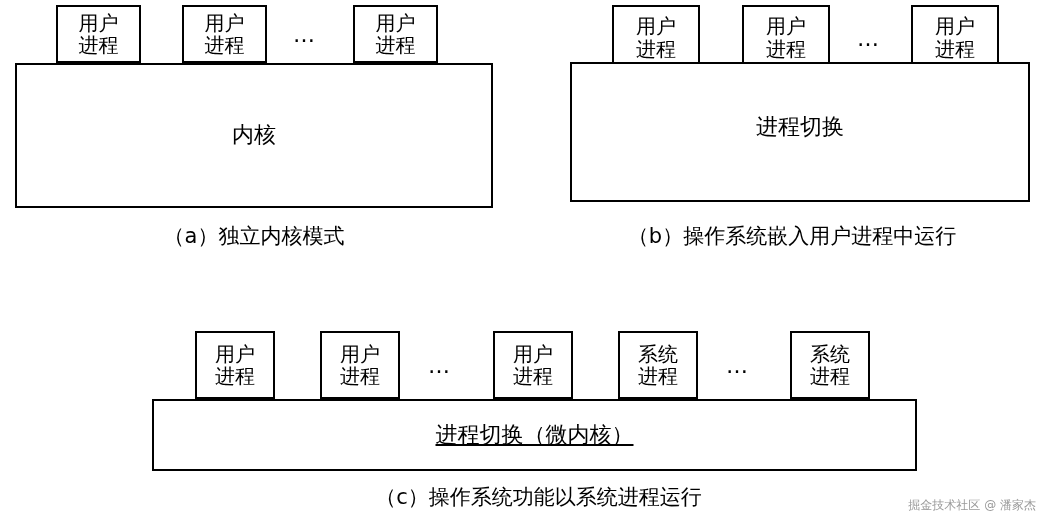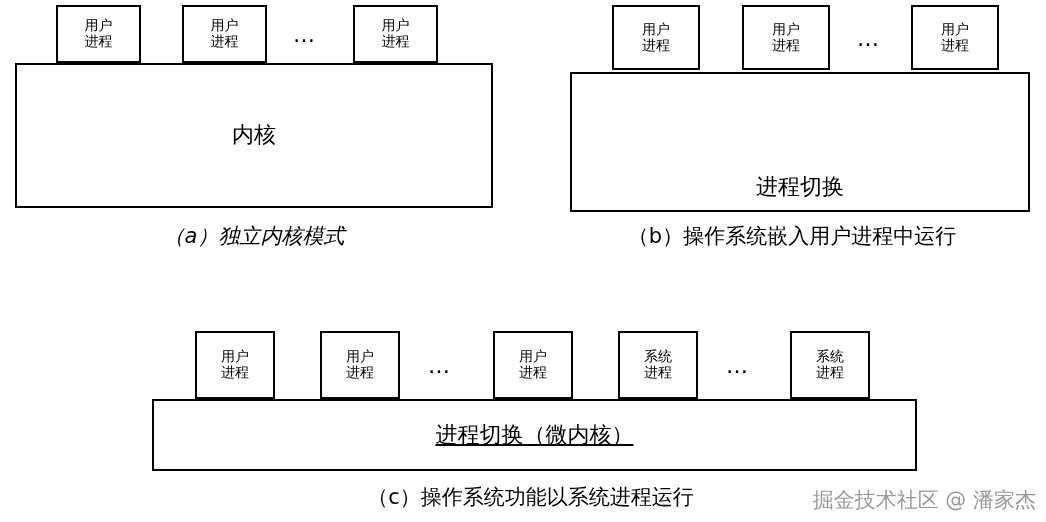--- a/index.html
+++ b/index.html
@@ -34,21 +34,21 @@
     align-items: center;
     justify-content: center;
     line-height: 1.12;
     text-align: center;
   }
   .box .ln {
     display: block;
     white-space: nowrap;
   }
   .proc-box {
-    font-size: 14px;
+    font-size: 20px;
   }
   .wide-box {
     font-size: 22px;
   }
   .ellipsis {
     position: absolute;
     font-size: 22px;
     letter-spacing: 2px;
     display: flex;
     align-items: center;
@@ -58,21 +58,21 @@
   .caption {
     position: absolute;
     font-size: 21px;
     white-space: nowrap;
     text-align: center;
   }
   .watermark {
     position: absolute;
     right: 10px;
     bottom: 8px;
-    font-size: 21px;
+    font-size: 12px;
     color: #9a9a9a;
     display: flex;
     align-items: center;
     gap: 6px;
     white-space: nowrap;
   }
 </style>
 </head>
 <body>
 
@@ -94,21 +94,21 @@
 
     <div class="box proc-box" style="left:353px; top:5px; width:85px; height:58px;">
       <span class="ln">用户</span>
       <span class="ln">进程</span>
     </div>
 
     <div class="box wide-box" style="left:15px; top:63px; width:478px; height:145px;">
       <span class="ln">内核</span>
     </div>
 
-    <div class="caption" style="left:15px; top:222px; width:478px;font-style:italic;">（a）独立内核模式</div>
+    <div class="caption" style="left:15px; top:222px; width:478px;">（a）独立内核模式</div>
   </div>
 
   <div class="panel">
 
     <div class="box proc-box" style="left:612px; top:5px; width:88px; height:65px;">
       <span class="ln">用户</span>
       <span class="ln">进程</span>
     </div>
 
     <div class="box proc-box" style="left:742px; top:5px; width:88px; height:65px;">
@@ -131,21 +131,21 @@
     <div class="box proc-box" style="left:742px; top:78px; width:88px; height:70px;">
       <span class="ln">内核</span>
       <span class="ln">程序</span>
     </div>
 
     <div class="box proc-box" style="left:911px; top:78px; width:88px; height:70px;">
       <span class="ln">内核</span>
       <span class="ln">程序</span>
     </div>
 
-    <div class="box wide-box" style="left:570px; top:72px; width:460px; height:140px; justify-content:flex-end; padding-bottom:10px;">
+    <div class="box wide-box" style="left:570px; top:62px; width:460px; height:140px; padding-bottom:10px;">
       <span class="ln">进程切换</span>
     </div>
 
     <div class="caption" style="left:562px; top:222px; width:460px;">（b）操作系统嵌入用户进程中运行</div>
   </div>
 
   <div class="panel">
 
     <div class="box proc-box" style="left:195px; top:331px; width:80px; height:68px;">
       <span class="ln">用户</span>
@@ -173,20 +173,20 @@
 
     <div class="box proc-box" style="left:790px; top:331px; width:80px; height:68px;">
       <span class="ln">系统</span>
       <span class="ln">进程</span>
     </div>
 
     <div class="box wide-box" style="left:152px; top:399px; width:765px; height:72px;text-decoration:underline;">
       <span class="ln">进程切换（微内核）</span>
     </div>
 
-    <div class="caption" style="left:148px; top:483px; width:765px;">（c）操作系统功能以系统进程运行</div>
+    <div class="caption" style="left:156px; top:483px; width:765px;">（c）操作系统功能以系统进程运行</div>
   </div>
 
   <div class="watermark">
     <span>掘金技术社区 @ 潘家杰</span>
   </div>
 
 </div>
 
 </body></html>

